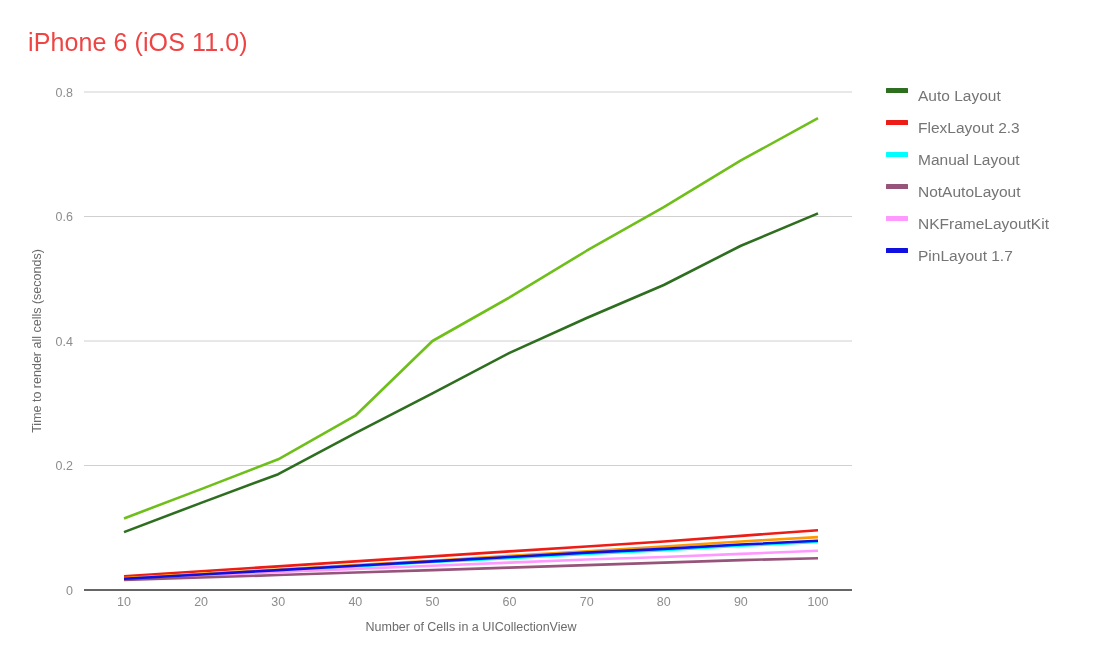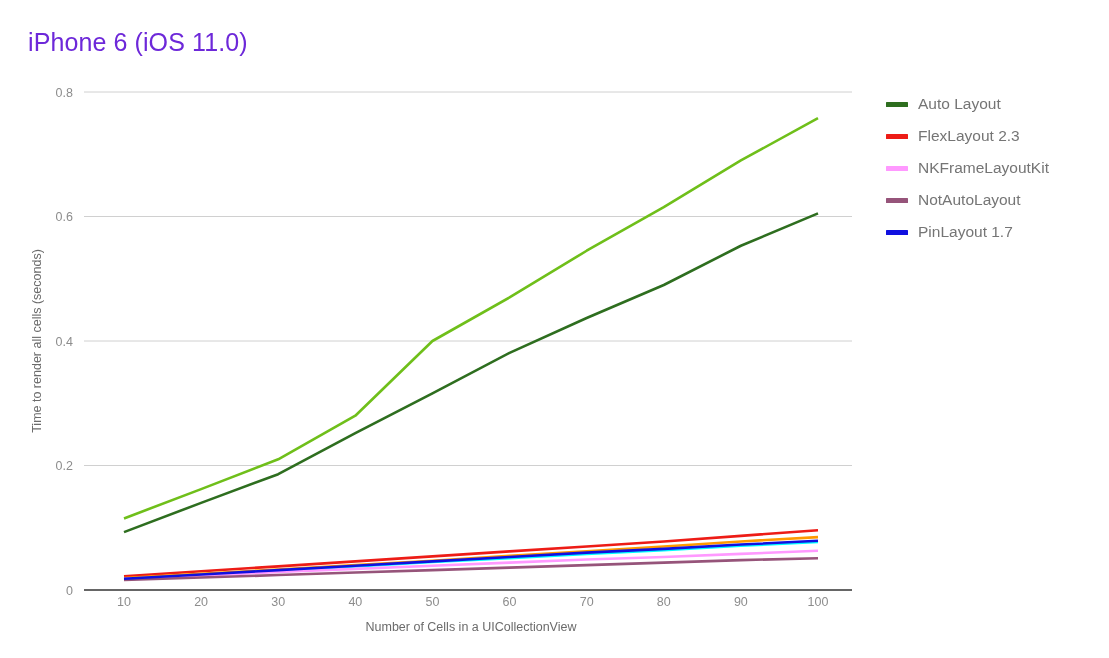--- a/index.html
+++ b/index.html
@@ -18,21 +18,21 @@
     position: absolute;
     left: 0; top: 0;
     width: 1109px;
     height: 658px;
   }
   .chart-title {
     position: absolute;
     left: 28px;
     top: 28px;
     font-size: 25px;
-    color: #6d28d9;
+    color: #ef4444;
     font-weight: 400;
     letter-spacing: 0.1px;
     white-space: nowrap;
   }
   svg.plot {
     position: absolute;
     left: 0;
     top: 0;
   }
   .tick-label {
@@ -46,21 +46,21 @@
     fill: #6b6b6b;
   }
   .legend {
     position: absolute;
     left: 886px;
     top: 88px;
     width: 215px;
   }
   .legend-row {
     display: flex;
-    align-items: center;
+    align-items: flex-start;
     height: 32px;
   }
   .legend-swatch {
     width: 22px;
     height: 5px;
     border-radius: 0.5px;
     flex: 0 0 auto;
     margin-right: 10px;
   }
   .legend-label {
@@ -113,26 +113,30 @@
   <div class="legend" id="legend">
       <div class="legend-row">
         <span class="legend-swatch" style="background: rgb(46, 110, 31);"></span>
         <span class="legend-label">Auto Layout</span>
       </div>
       <div class="legend-row">
         <span class="legend-swatch" style="background: rgb(237, 28, 22);"></span>
         <span class="legend-label">FlexLayout 2.3</span>
       </div>
       <div class="legend-row">
-        <span class="legend-swatch" style="background: rgb(255, 153, 255);"></span>
-        <span class="legend-label">NKFrameLayoutKit</span>
+        <span class="legend-swatch" style="background: rgb(0, 255, 255);"></span>
+        <span class="legend-label">Manual Layout</span>
       </div>
       <div class="legend-row">
         <span class="legend-swatch" style="background: rgb(150, 84, 122);"></span>
         <span class="legend-label">NotAutoLayout</span>
+      </div>
+      <div class="legend-row">
+        <span class="legend-swatch" style="background: rgb(255, 153, 255);"></span>
+        <span class="legend-label">NKFrameLayoutKit</span>
       </div>
       <div class="legend-row">
         <span class="legend-swatch" style="background: rgb(16, 16, 224);"></span>
         <span class="legend-label">PinLayout 1.7</span>
       </div>
     </div>
 
 </div>
 
 </body></html>

